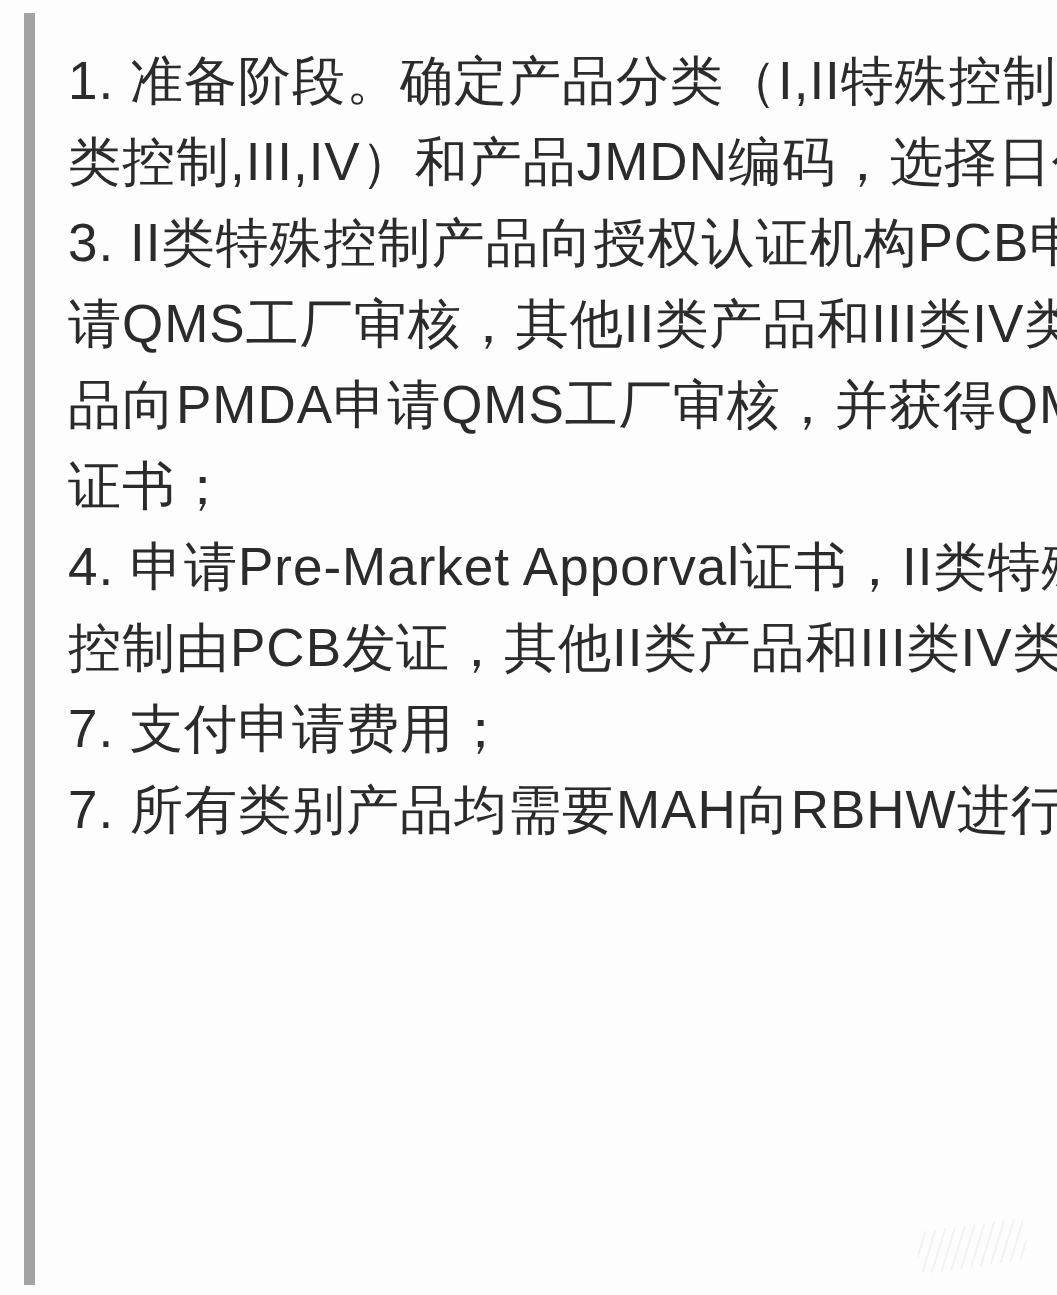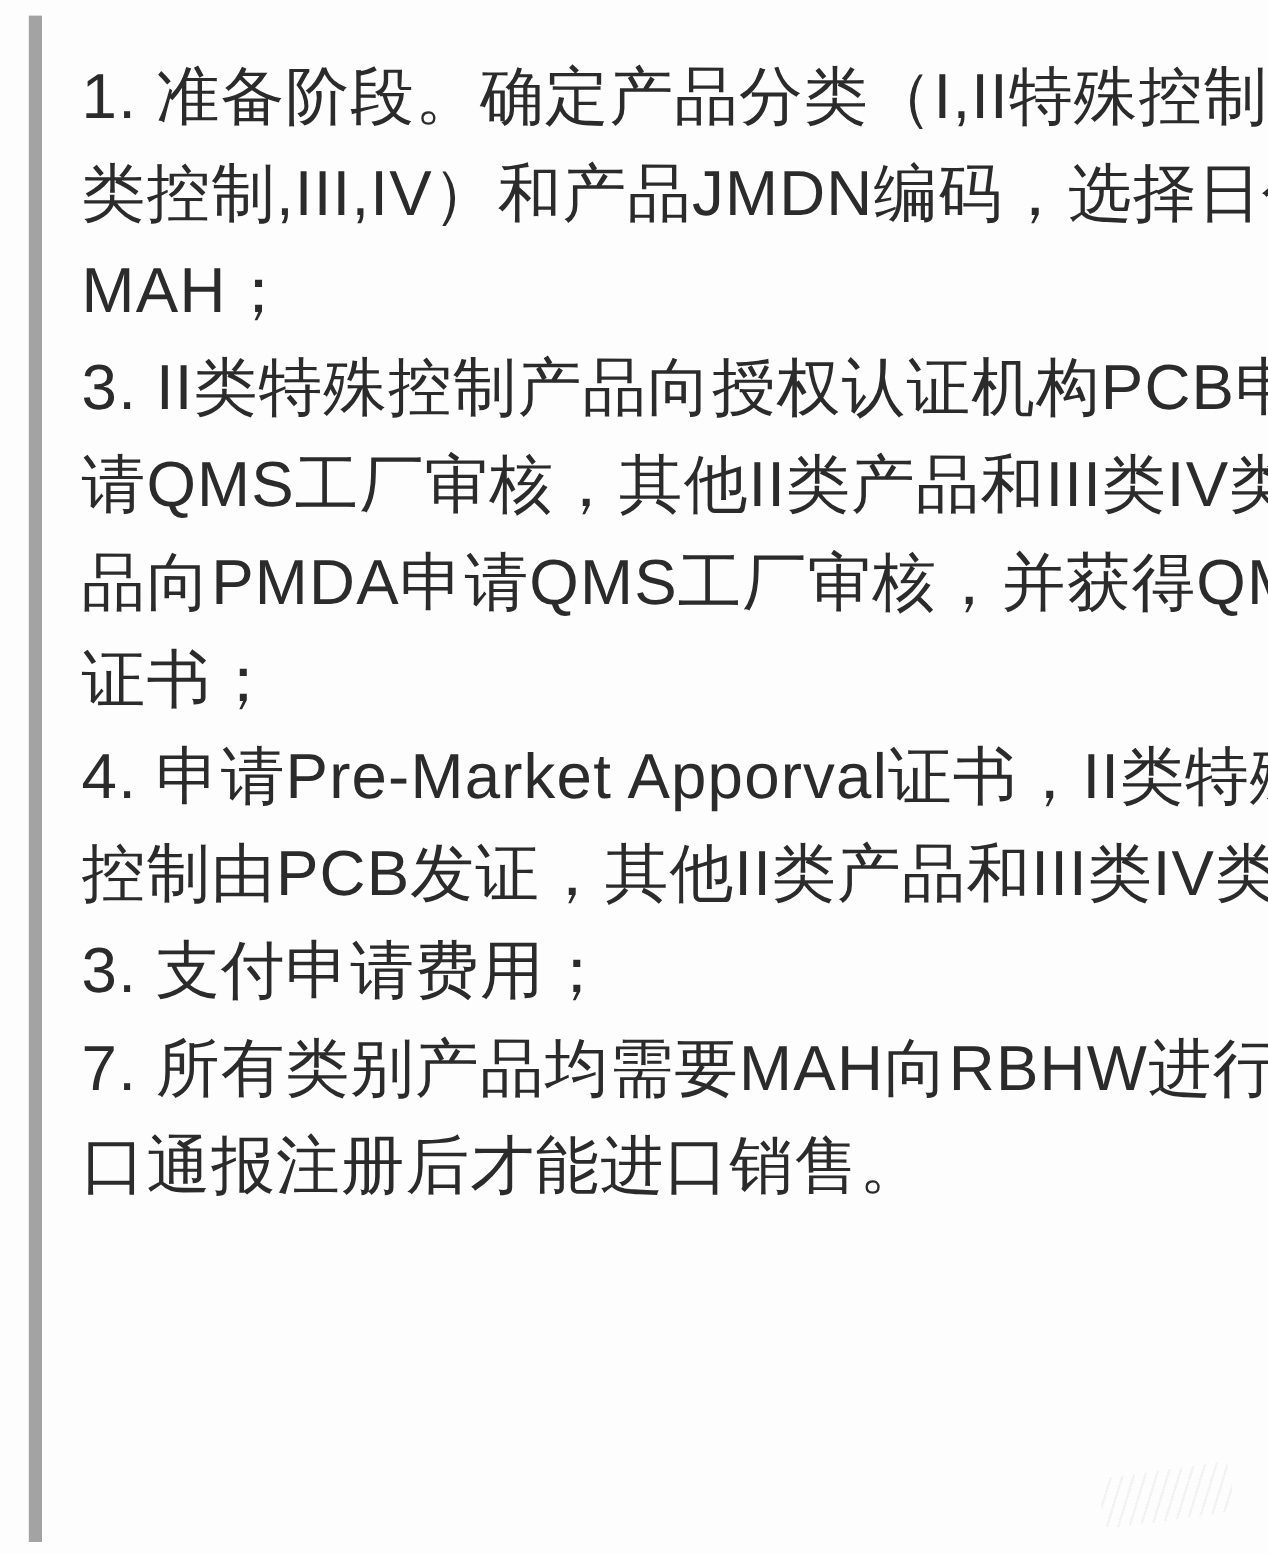--- a/index.html
+++ b/index.html
@@ -59,35 +59,33 @@
 </head>
 <body>
 
 <div class="page">
   <div class="accent-bar"></div>
 
   <div class="content">
     <div class="item">
       <p class="line">1. 准备阶段。确定产品分类（I,II特殊控制，II</p>
       <p class="line">类控制,III,IV）和产品JMDN编码，选择日代</p>
-      <p class="line">MAH；</p>
     </div>
     <div class="item">
       <p class="line">3. II类特殊控制产品向授权认证机构PCB申</p>
       <p class="line">请QMS工厂审核，其他II类产品和III类IV类产</p>
       <p class="line">品向PMDA申请QMS工厂审核，并获得QMS</p>
       <p class="line">证书；</p>
     </div>
     <div class="item">
       <p class="line">4. 申请Pre-Market Apporval证书，II类特殊</p>
       <p class="line">控制由PCB发证，其他II类产品和III类IV类产</p>
     </div>
     <div class="item">
-      <p class="line">3. 支付申请费用；</p>
+      <p class="line">7. 支付申请费用；</p>
     </div>
     <div class="item">
       <p class="line">7. 所有类别产品均需要MAH向RBHW进行进</p>
-      <p class="line">口通报注册后才能进口销售。</p>
     </div>
   </div>
 
   <div class="watermark"></div>
 </div>
 
 </body></html>

